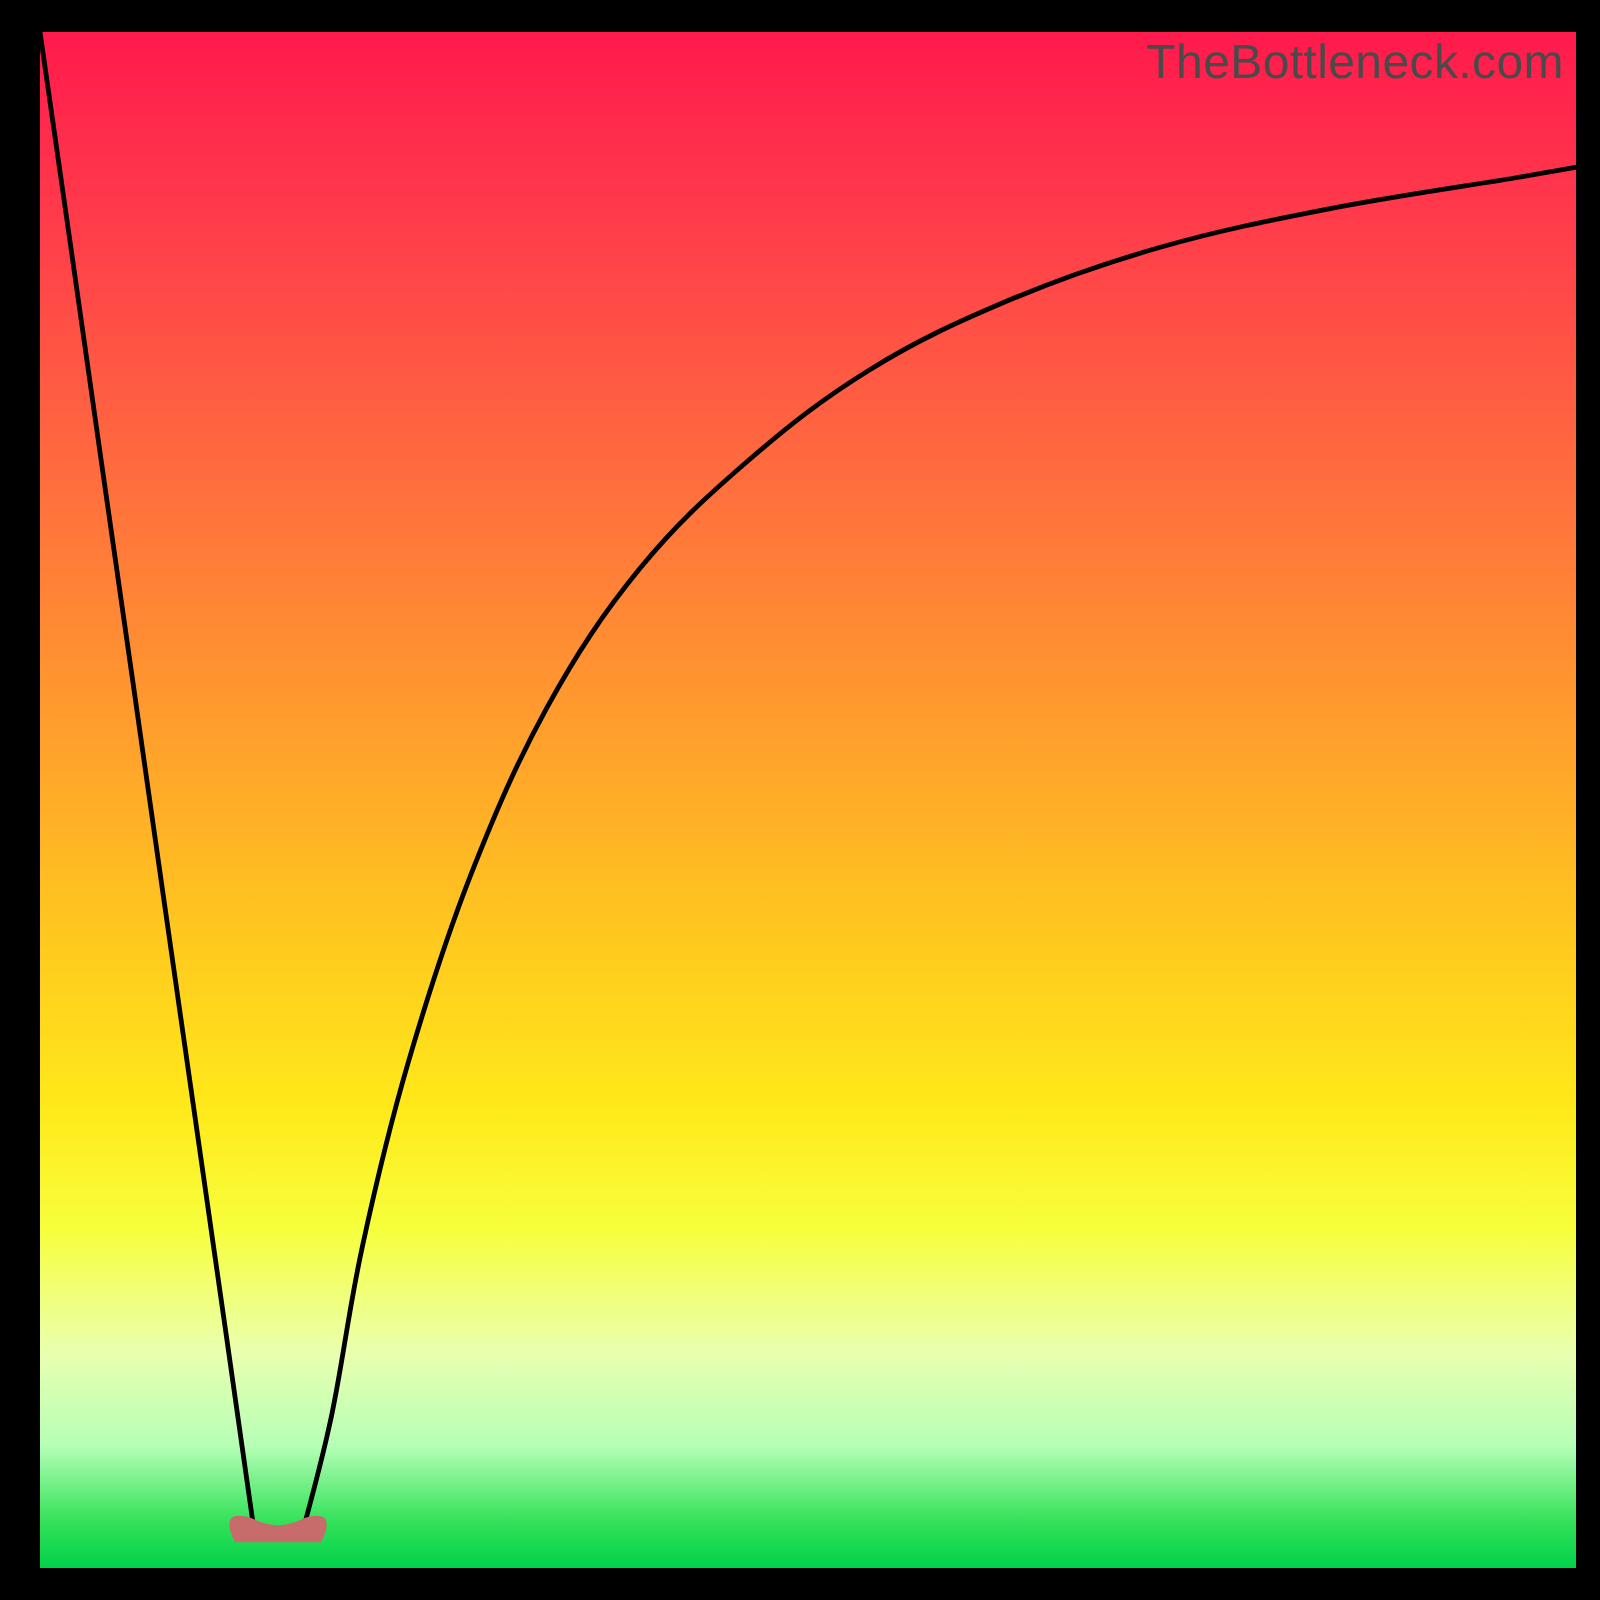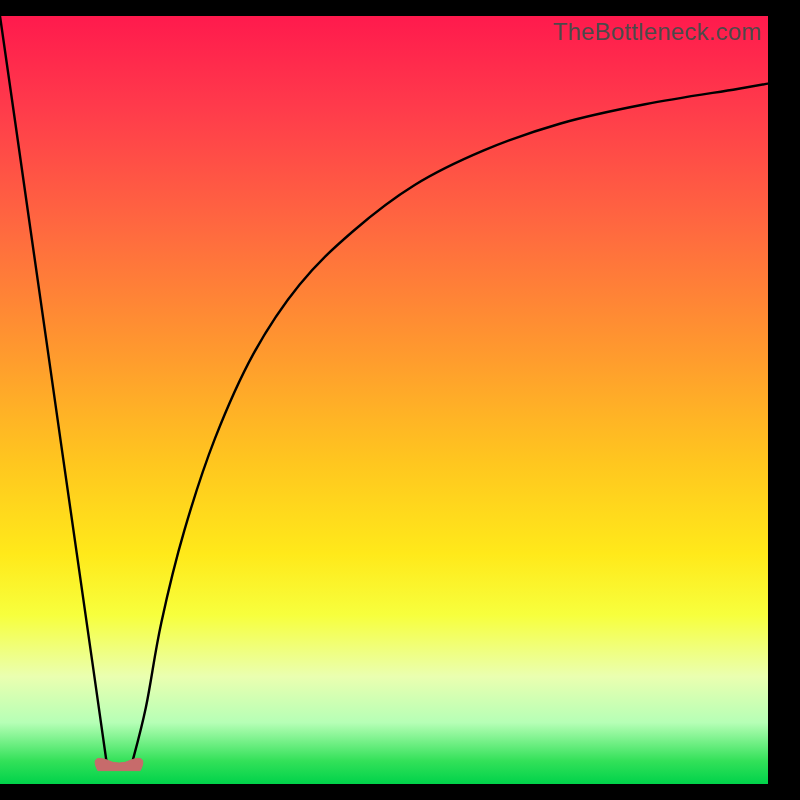--- a/index.html
+++ b/index.html
@@ -5,21 +5,21 @@
   html, body {
     margin: 0;
     padding: 0;
     width: 800px;
     height: 800px;
     background: #000;
     overflow: hidden;
   }
   .frame {
     position: absolute;
-    left: 0;
+    left: 20px;
     top: 16px;
     width: 635px;
     height: 768px;
     background: #000;
   }
   .plot-area {
     position: absolute;
     left: 0;
     top: 0;
     width: 768px;

